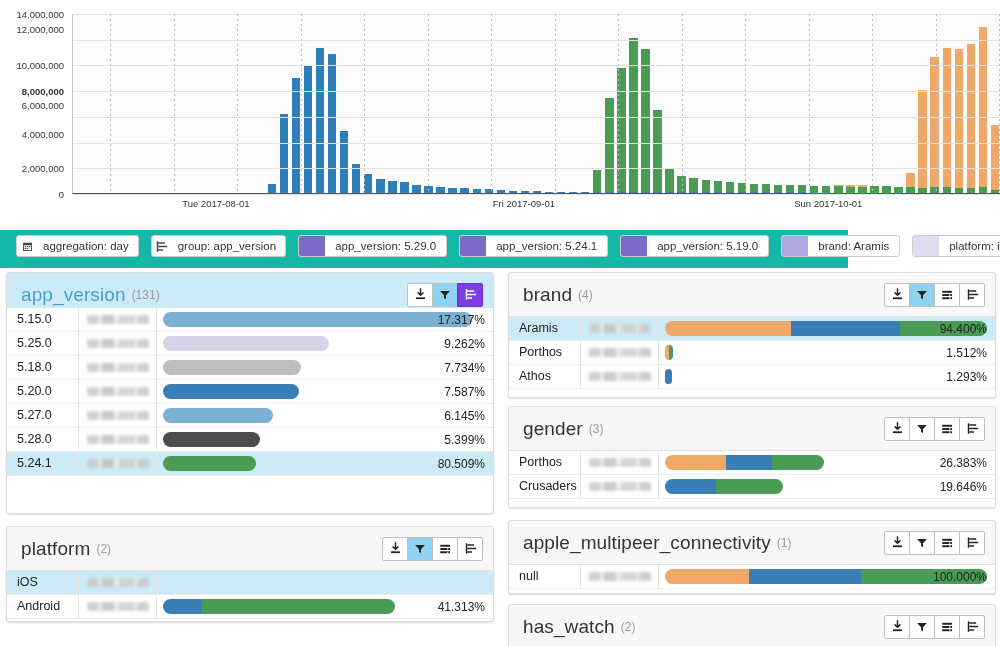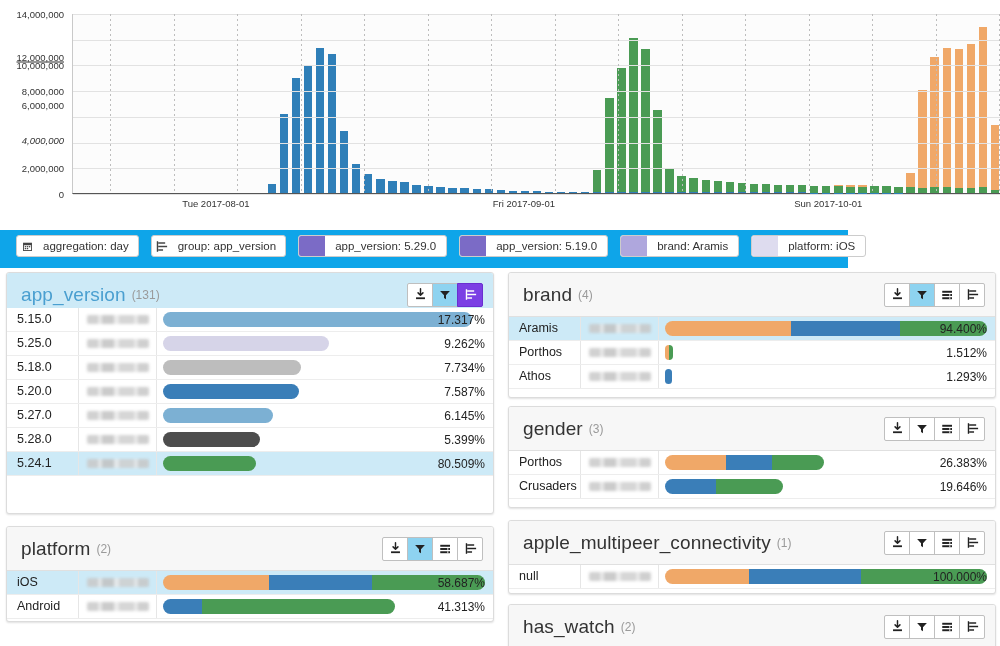--- a/index.html
+++ b/index.html
@@ -54,21 +54,21 @@
   .bar {
     position: absolute;
     bottom: 0;
   }
   .seg { position: absolute; left: 0; right: 0; }
 
   
   .chipbar {
     position: relative;
     width: 848px; height: 38px;
-    background: #0ea5e9;
+    background: #14b8a6;
     padding: 5px 0 0 16px;
     white-space: nowrap;
   }
   .chip {
     display: inline-flex;
     align-items: center;
     height: 22px;
     border: 1px solid #ccc;
     border-radius: 3px;
     background: #fff;
@@ -445,25 +445,25 @@
       <div class="vgrid" style="left: 93.05%;"></div>
       <div class="vgrid" style="left: 99.9%;"></div>
     </div>
   <div id="chart-ticks">
       <div class="xtick" style="left: 215.84px;">Tue 2017-08-01</div>
       <div class="xtick" style="left: 523.936px;">Fri 2017-09-01</div>
       <div class="xtick" style="left: 828.32px;">Sun 2017-10-01</div>
     </div>
 <div class="ytick" style="top: 194px;">0</div>
     <div class="ytick" style="top: 168.286px;">2,000,000</div>
-    <div class="ytick" style="top: 140px; font-style: italic;">4,000,000</div>
+    <div class="ytick" style="top: 134px;">4,000,000</div>
     <div class="ytick" style="top: 105px;">6,000,000</div>
-    <div class="ytick" style="top: 91.1429px;">8,000,000</div>
+    <div class="ytick" style="top: 91.1429px; font-weight: bold;">8,000,000</div>
     <div class="ytick" style="top: 65.4286px;">10,000,000</div>
-    <div class="ytick" style="top: 57px; text-decoration: underline;">12,000,000</div>
+    <div class="ytick" style="top: 29px;">12,000,000</div>
     <div class="ytick" style="top: 14px;">14,000,000</div>
   </div>
 
 <div class="chipbar" id="chipbar"><div class="chip">
       <span class="chip-ico">
         <svg width="11" height="11" viewBox="0 0 16 16">
           <rect x="1.5" y="2.5" width="13" height="12" fill="#444"></rect>
           <rect x="2.8" y="6.2" width="10.4" height="7" fill="#fff"></rect>
           <rect x="4" y="7.4" width="2" height="1.8" fill="#444"></rect>
           <rect x="7" y="7.4" width="2" height="1.8" fill="#444"></rect>
@@ -481,20 +481,23 @@
           <rect x="3.9" y="7.1" width="11" height="1.8" fill="#444"></rect>
           <rect x="3.9" y="11.4" width="6" height="1.8" fill="#444"></rect>
         </svg>
       </span>
       <span class="chip-txt">group: app_version</span>
     </div><div class="chip sw-chip">
       <span class="chip-sw" style="background: rgb(123, 107, 198);"></span>
       <span class="chip-txt">app_version: 5.29.0</span>
     </div><div class="chip sw-chip">
       <span class="chip-sw" style="background: rgb(123, 107, 198);"></span>
+      <span class="chip-txt">app_version: 5.24.1</span>
+    </div><div class="chip sw-chip">
+      <span class="chip-sw" style="background: rgb(123, 107, 198);"></span>
       <span class="chip-txt">app_version: 5.19.0</span>
     </div><div class="chip sw-chip">
       <span class="chip-sw" style="background: rgb(175, 167, 221);"></span>
       <span class="chip-txt">brand: Aramis</span>
     </div><div class="chip sw-chip">
       <span class="chip-sw" style="background: rgb(222, 220, 239);"></span>
       <span class="chip-txt">platform: iOS</span>
     </div></div>
 
 <div class="grid" id="panel-grid">
@@ -787,28 +790,20 @@
             </svg>
           </div>
         </div>
       </div>
       <div class="rows">
         <div class="row hl">
           <div class="r-name">iOS</div>
           <div class="r-blur">
             <div class="blurbox"></div>
           </div>
-          <div class="r-bar">
-            <div class="barout" style="width: calc(100% - 14px);">
-              <div class="barseg" style="background: rgb(240, 168, 104); width: 33%;"></div>
-              <div class="barseg" style="background: rgb(58, 126, 184); width: 32%;"></div>
-              <div class="barseg" style="background: rgb(74, 155, 84); width: 35%;"></div>
-            </div>
-            <div class="r-pct">58.687%</div>
-          </div>
         </div>
         <div class="row">
           <div class="r-name">Android</div>
           <div class="r-blur">
             <div class="blurbox"></div>
           </div>
           <div class="r-bar">
             <div class="barout" style="width: calc(72% - 10.08px);">
               <div class="barseg" style="background: rgb(58, 126, 184); width: 17%;"></div>
               <div class="barseg" style="background: rgb(74, 155, 84); width: 83%;"></div>

